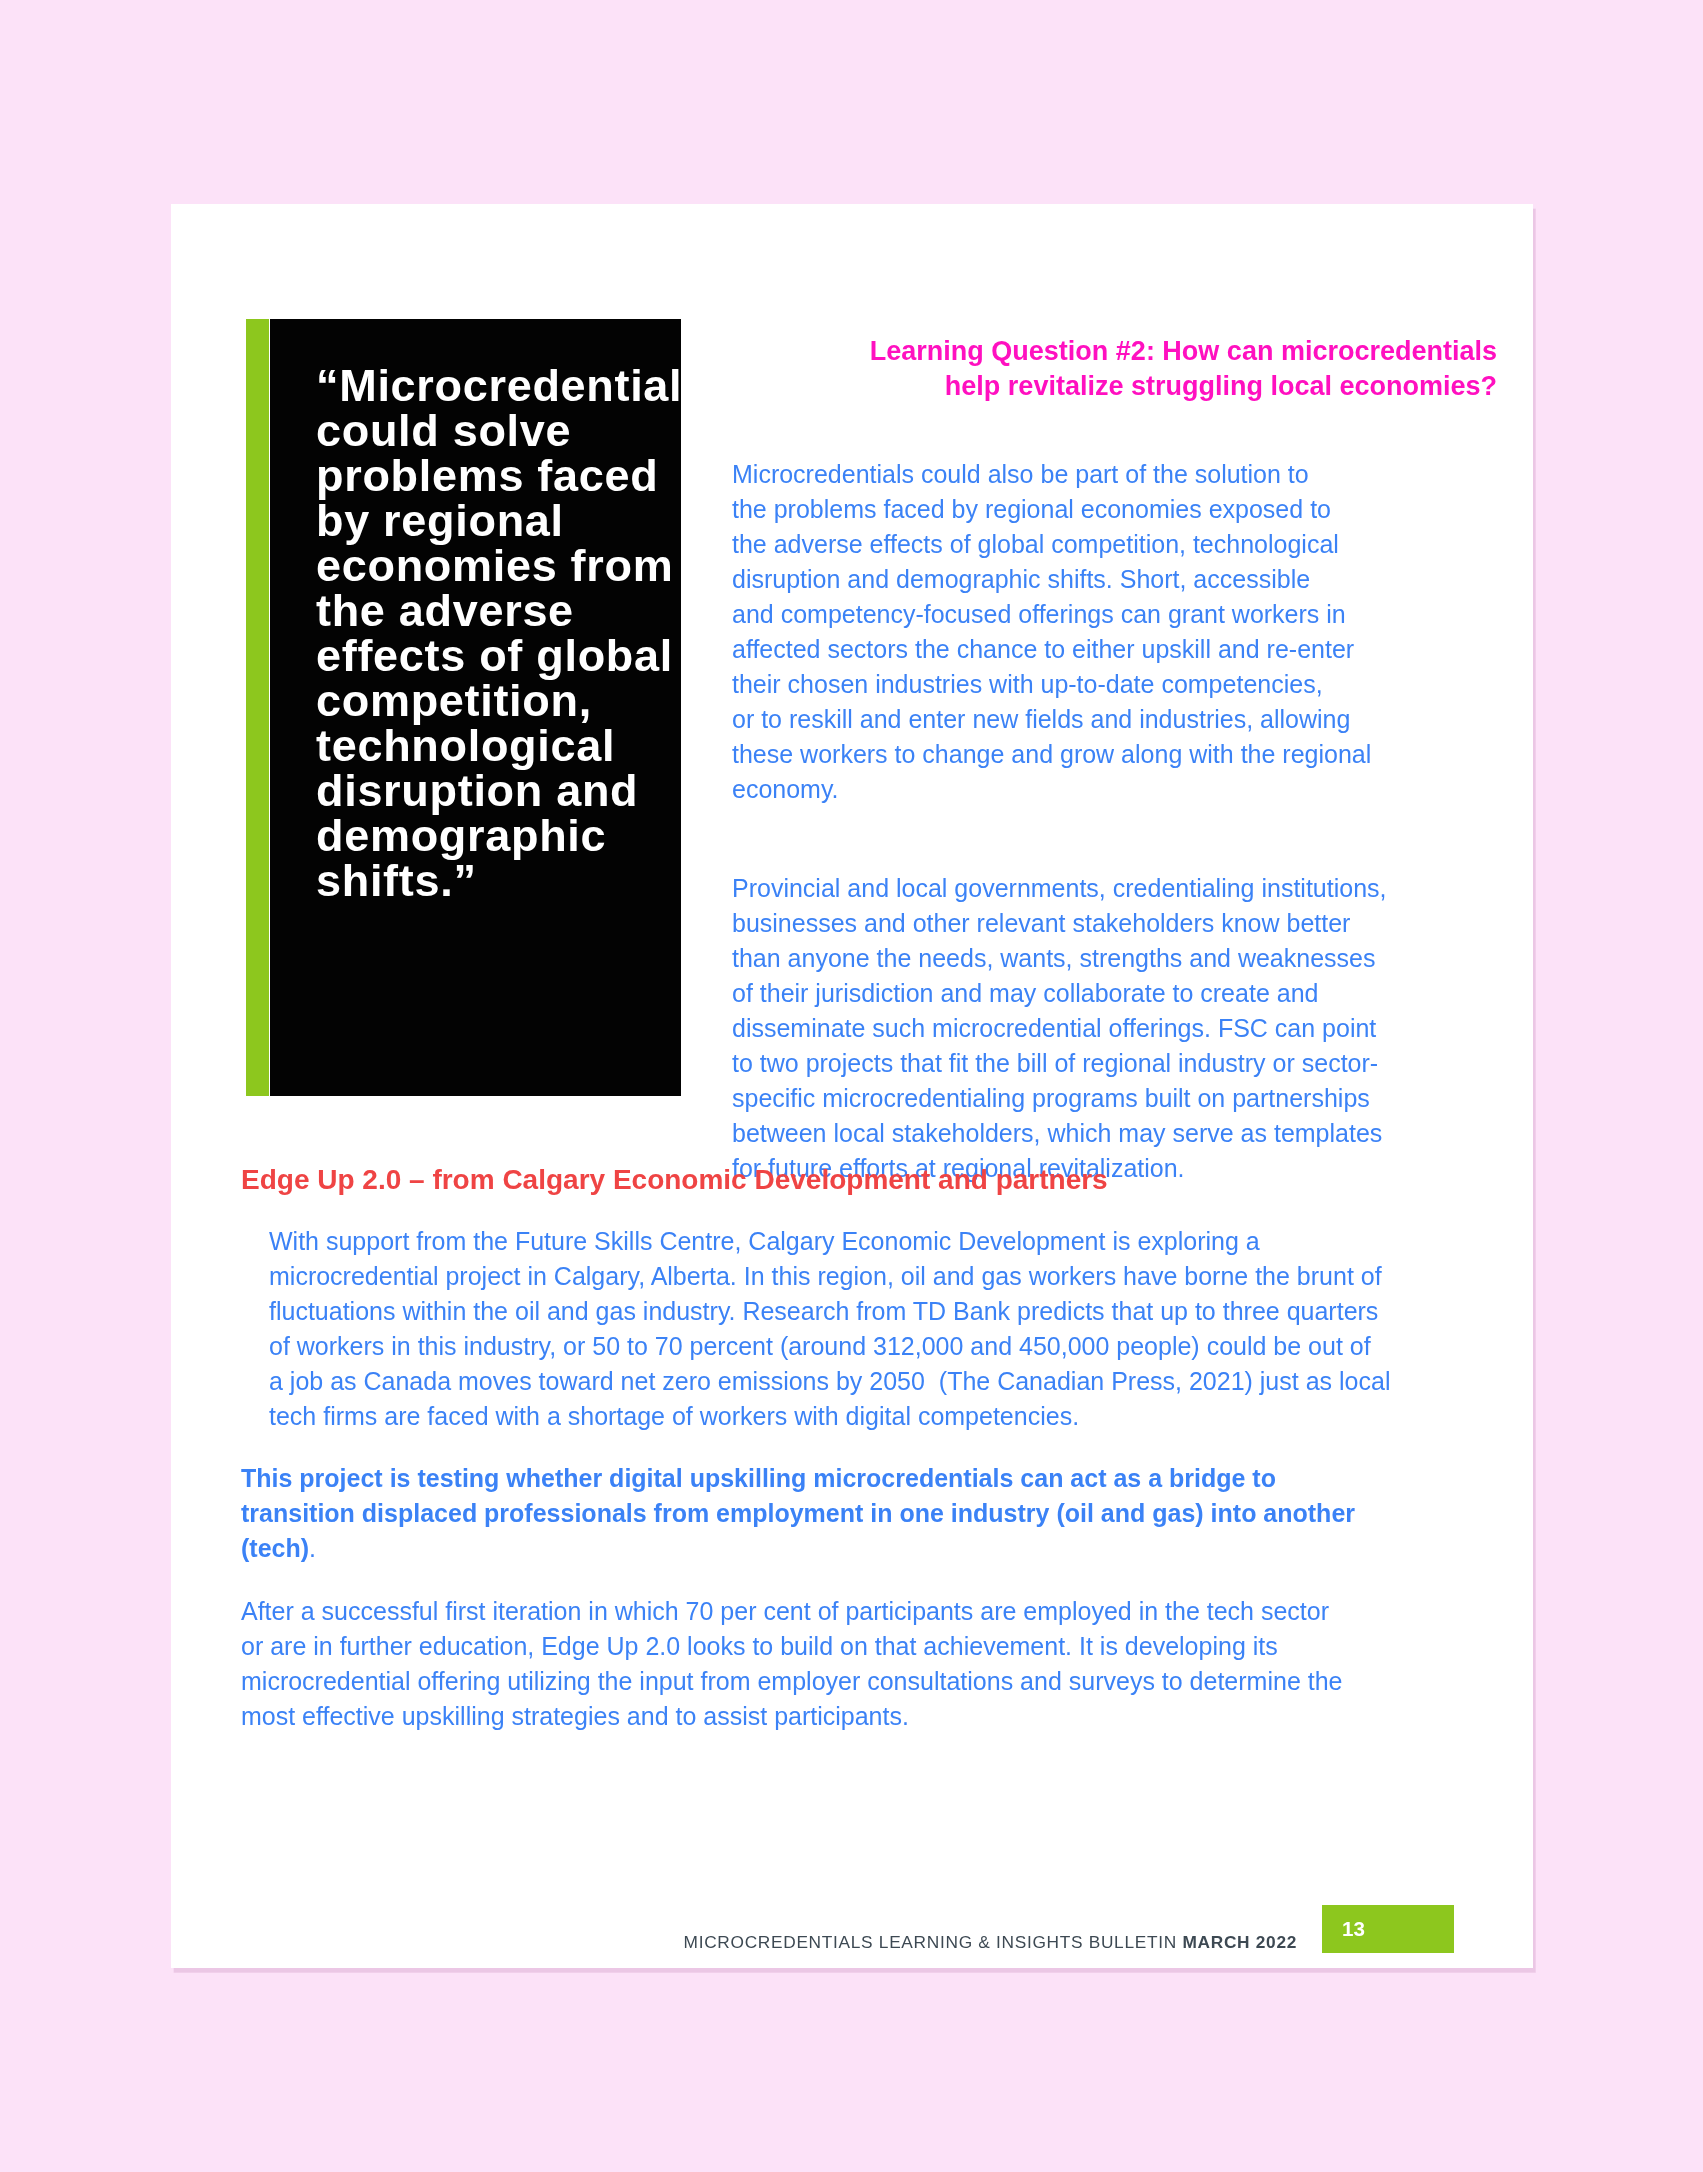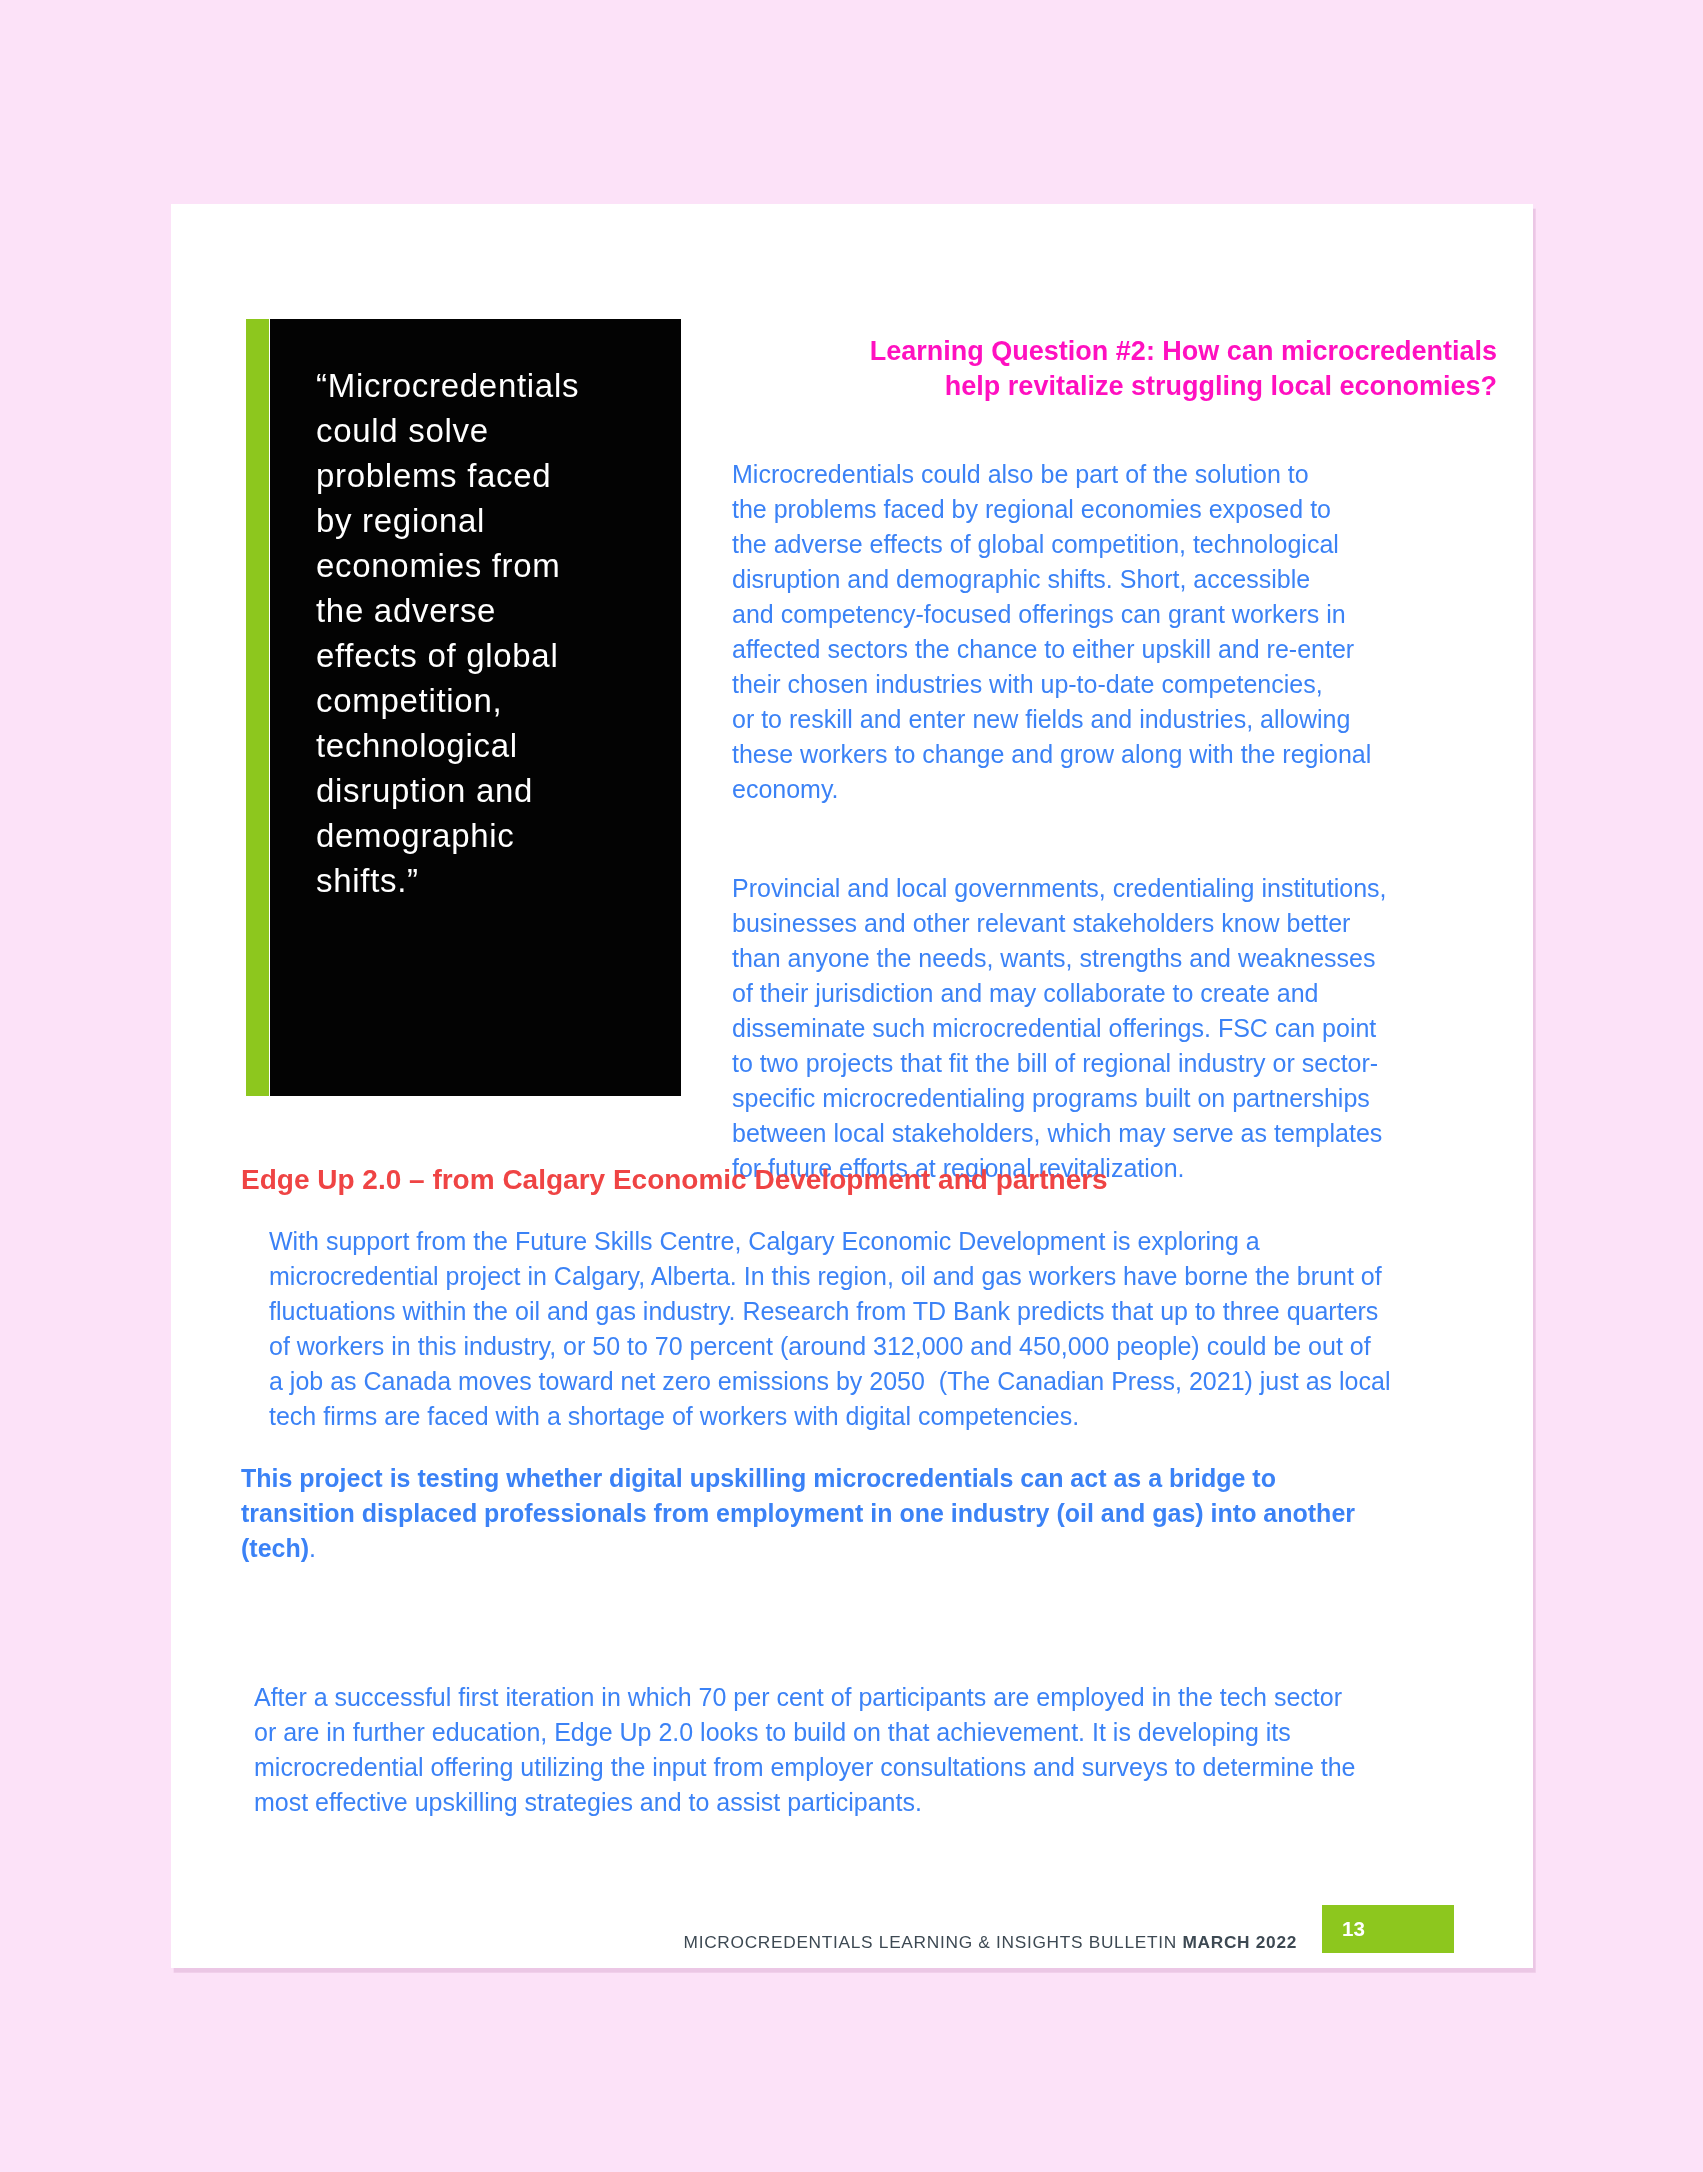--- a/index.html
+++ b/index.html
@@ -26,22 +26,22 @@
   .quote-box {
     position: absolute;
     left: 99px; top: 115px;
     width: 411px; height: 777px;
     background: #030303;
     box-sizing: border-box;
     padding: 44px 6.7px 0 46px;
   }
   .quote-text {
     color: #ffffff;
-    font-weight: normal;
-    font-size: 33px;
+    font-weight: bold;
+    font-size: 45px;
     line-height: 45px;
     letter-spacing: 0.7px;
     white-space: pre-wrap;
   }
   .lq-heading {
     position: absolute;
     left: 561px; top: 108px;
     width: 765px;
     color: #ff10c0;
     font-weight: bold;
@@ -64,21 +64,21 @@
     width: 1265px;
     color: #ef4444;
     font-weight: bold;
     font-size: 28px;
     line-height: 35px;
     white-space: pre-wrap;
   }
   .edge-para-1 { position: absolute; left: 70px; top: 995px; width: 1265px; margin-left: 28px; }
   .edge-para-2 { position: absolute; left: 70px; top: 1232px; width: 1265px; }
   .edge-para-2 .bold-lead { font-weight: bold; }
-  .edge-para-3 { position: absolute; left: 70px; top: 1451px; width: 1265px; margin-left: 13px; }
+  .edge-para-3 { position: absolute; left: 70px; top: 1365px; width: 1265px; }
   .footer {
     position: absolute;
     top: 1701px; right: 79px;
     display: flex;
     align-items: flex-end;
   }
   .footer-line {
     color: #3d4953;
     font-size: 17.3px;
     letter-spacing: 0.7px;

